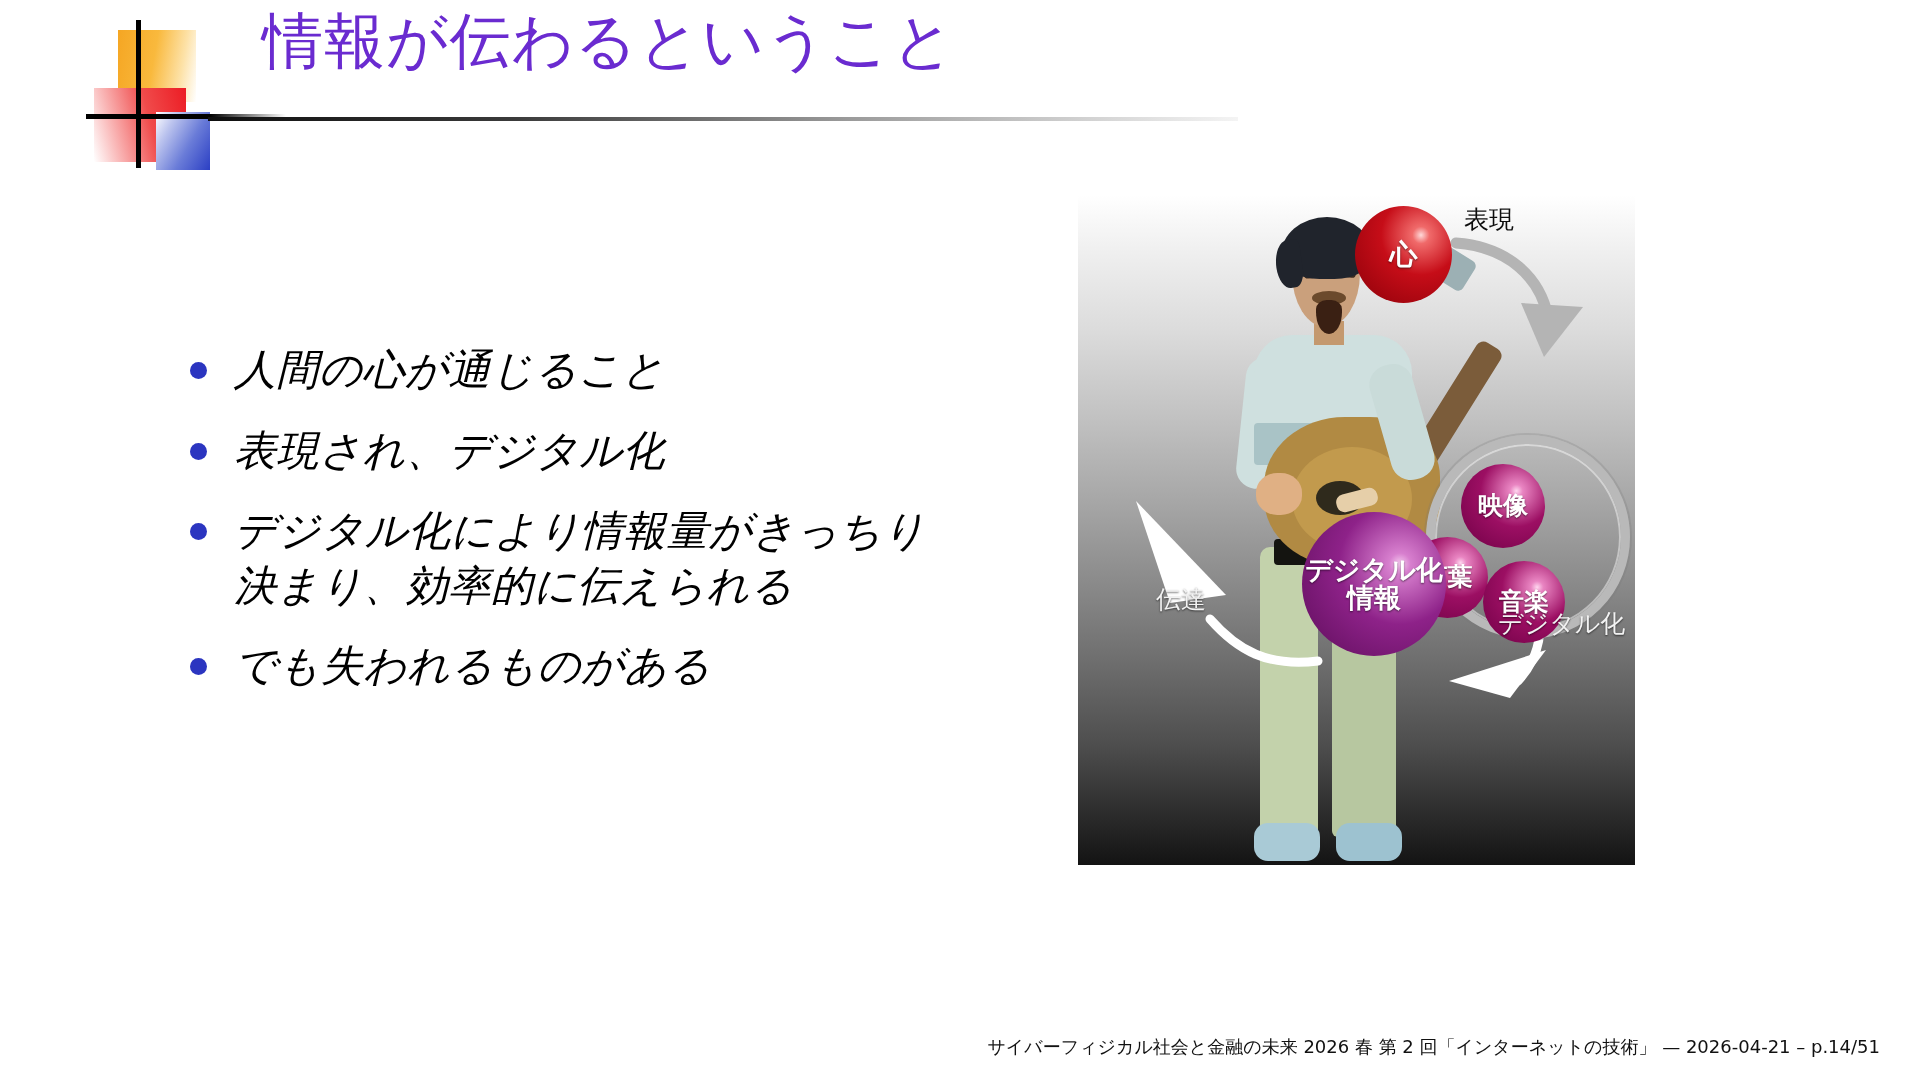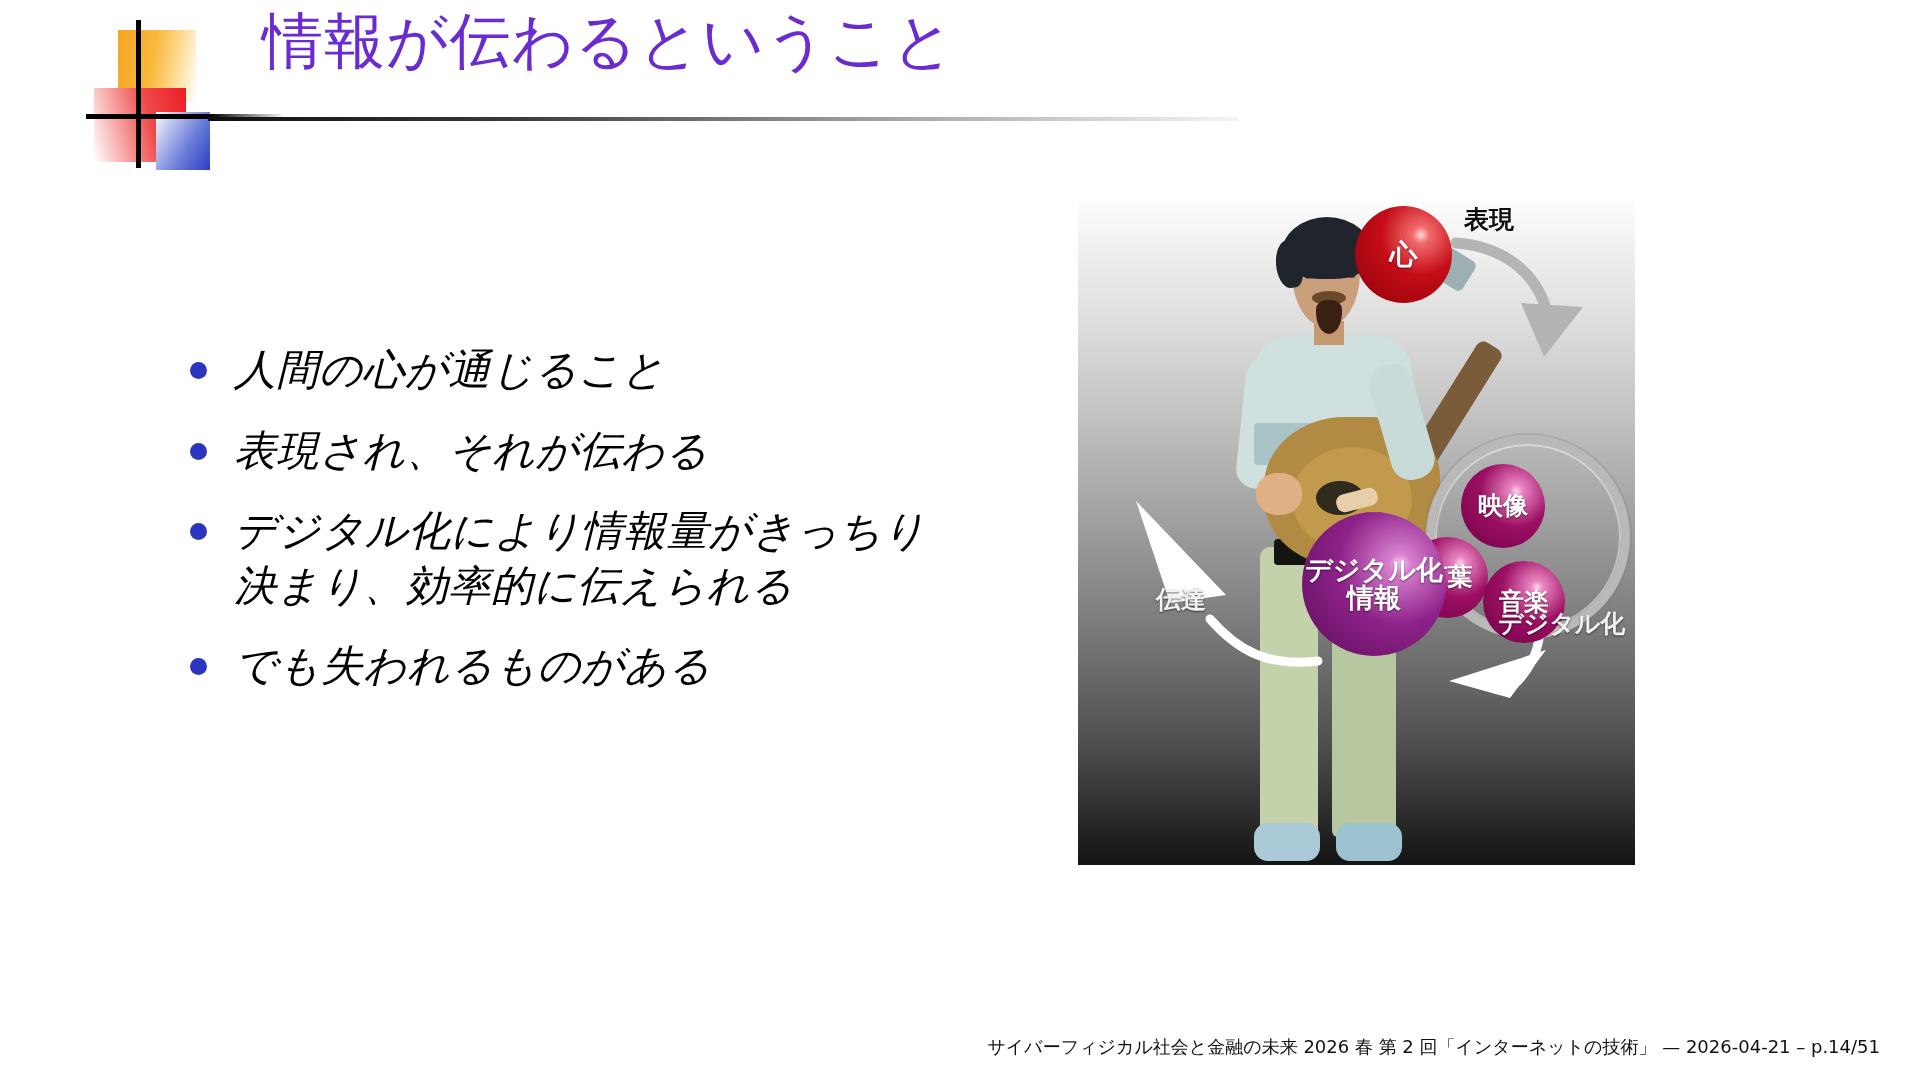--- a/index.html
+++ b/index.html
@@ -138,21 +138,21 @@
     left: 405px; top: 366px; width: 82px; height: 82px; font-size: 25px;
     background: radial-gradient(circle at 66% 32%, #ffd7ef 0%, #e985c2 8%, #9c0f63 45%, #6e0045 100%);
   }
   .sp-digital {
     left: 224px; top: 317px; width: 144px; height: 144px; font-size: 27px;
     background: radial-gradient(circle at 68% 36%, #f6c9ef 0%, #d77fce 8%, #8e2289 45%, #5d0d5a 100%);
   }
 
   
   .fig-label {
-    position: absolute; color: #0d0d0d; font-weight: bold; font-size: 25px;
+    position: absolute; color: #0d0d0d; font-weight: normal; font-size: 25px;
     white-space: nowrap;
   }
   .lbl-hyougen { left: 386px; top: 8px; }
   .lbl-dentatsu{ left: 78px; top: 388px; color: #f2f2f2; text-shadow: 0 1px 2px rgba(0,0,0,.6); }
   .lbl-dejika  { left: 380px; top: 412px; color: #f2f2f2; text-shadow: 0 1px 2px rgba(0,0,0,.6); margin-left: 40px; }
 
   .svg-overlay { position: absolute; left: 0; top: 0; width: 557px; height: 670px; pointer-events: none; }
 
   
   #footer {
@@ -181,21 +181,21 @@
     <div class="bullet-row">
       <div class="bullet-dot"></div>
       <div class="bullet-text">
         <div>人間の心が通じること</div>
       </div>
     </div>
 
     <div class="bullet-row">
       <div class="bullet-dot"></div>
       <div class="bullet-text">
-        <div>表現され、それが伝わる</div>
+        <div>表現され、デジタル化</div>
       </div>
     </div>
 
     <div class="bullet-row">
       <div class="bullet-dot"></div>
       <div class="bullet-text">
         <div>デジタル化により情報量がきっちり</div>
         <div>決まり、効率的に伝えられる</div>
       </div>
     </div>

